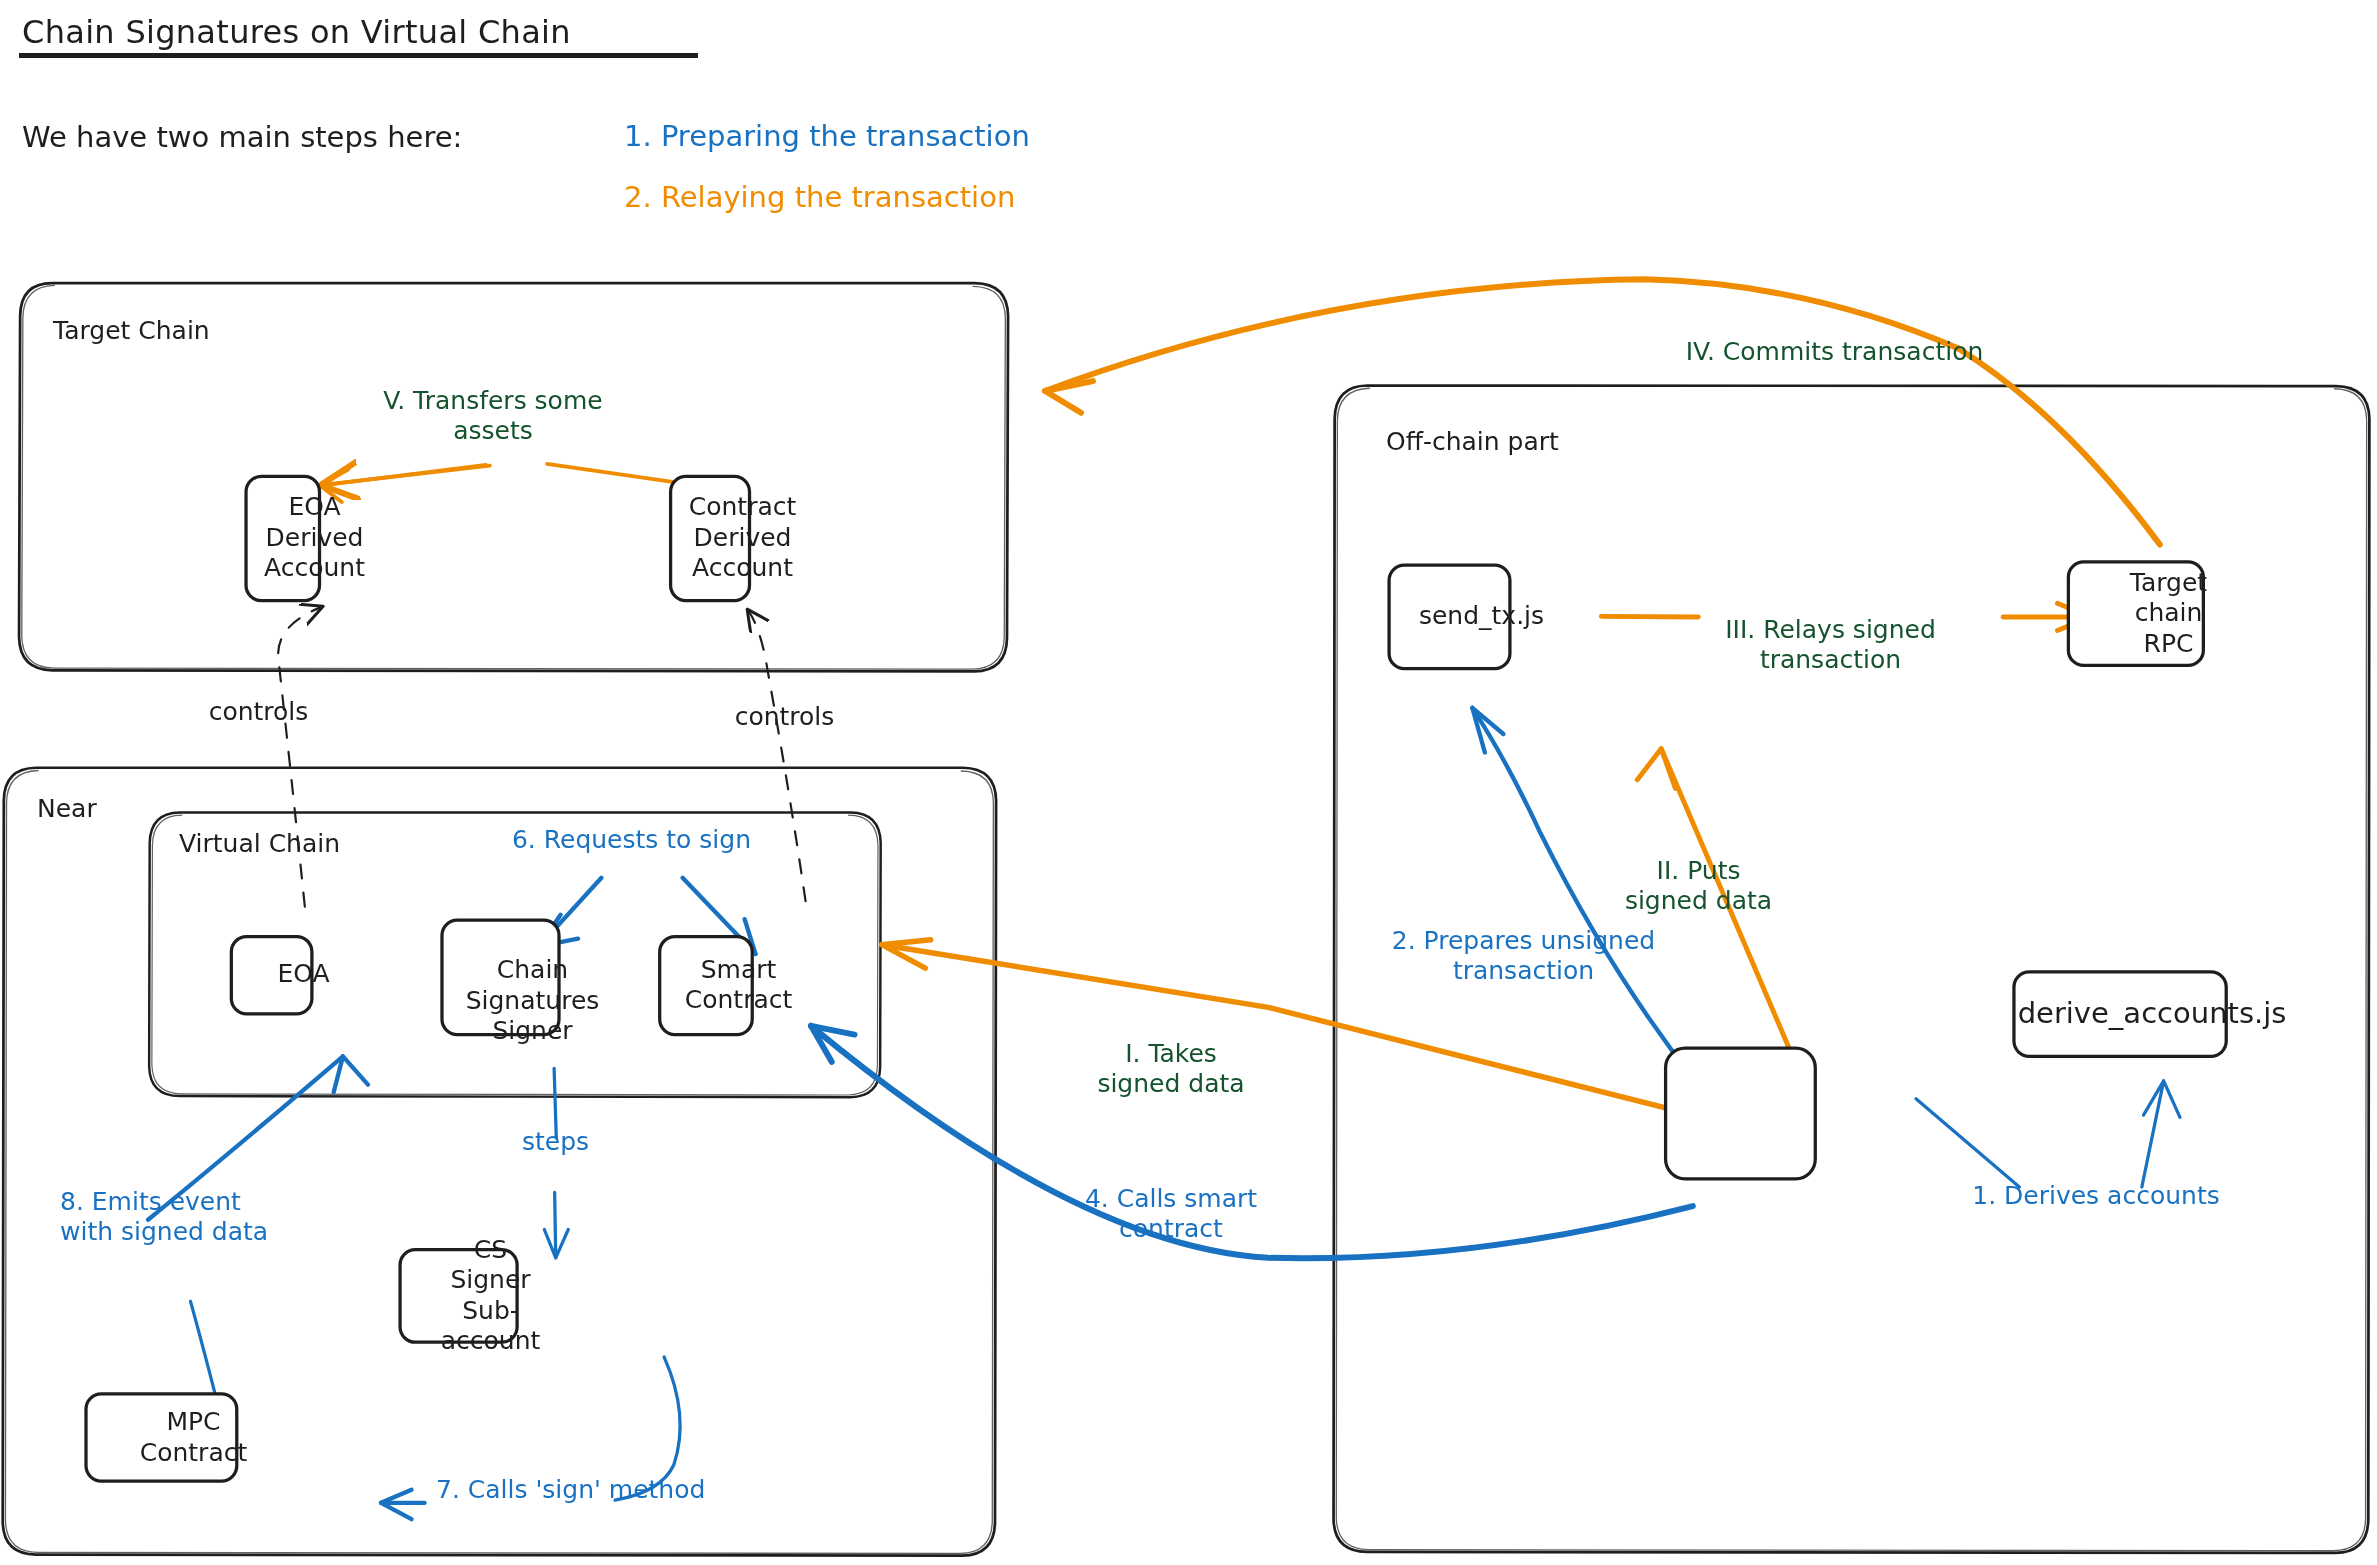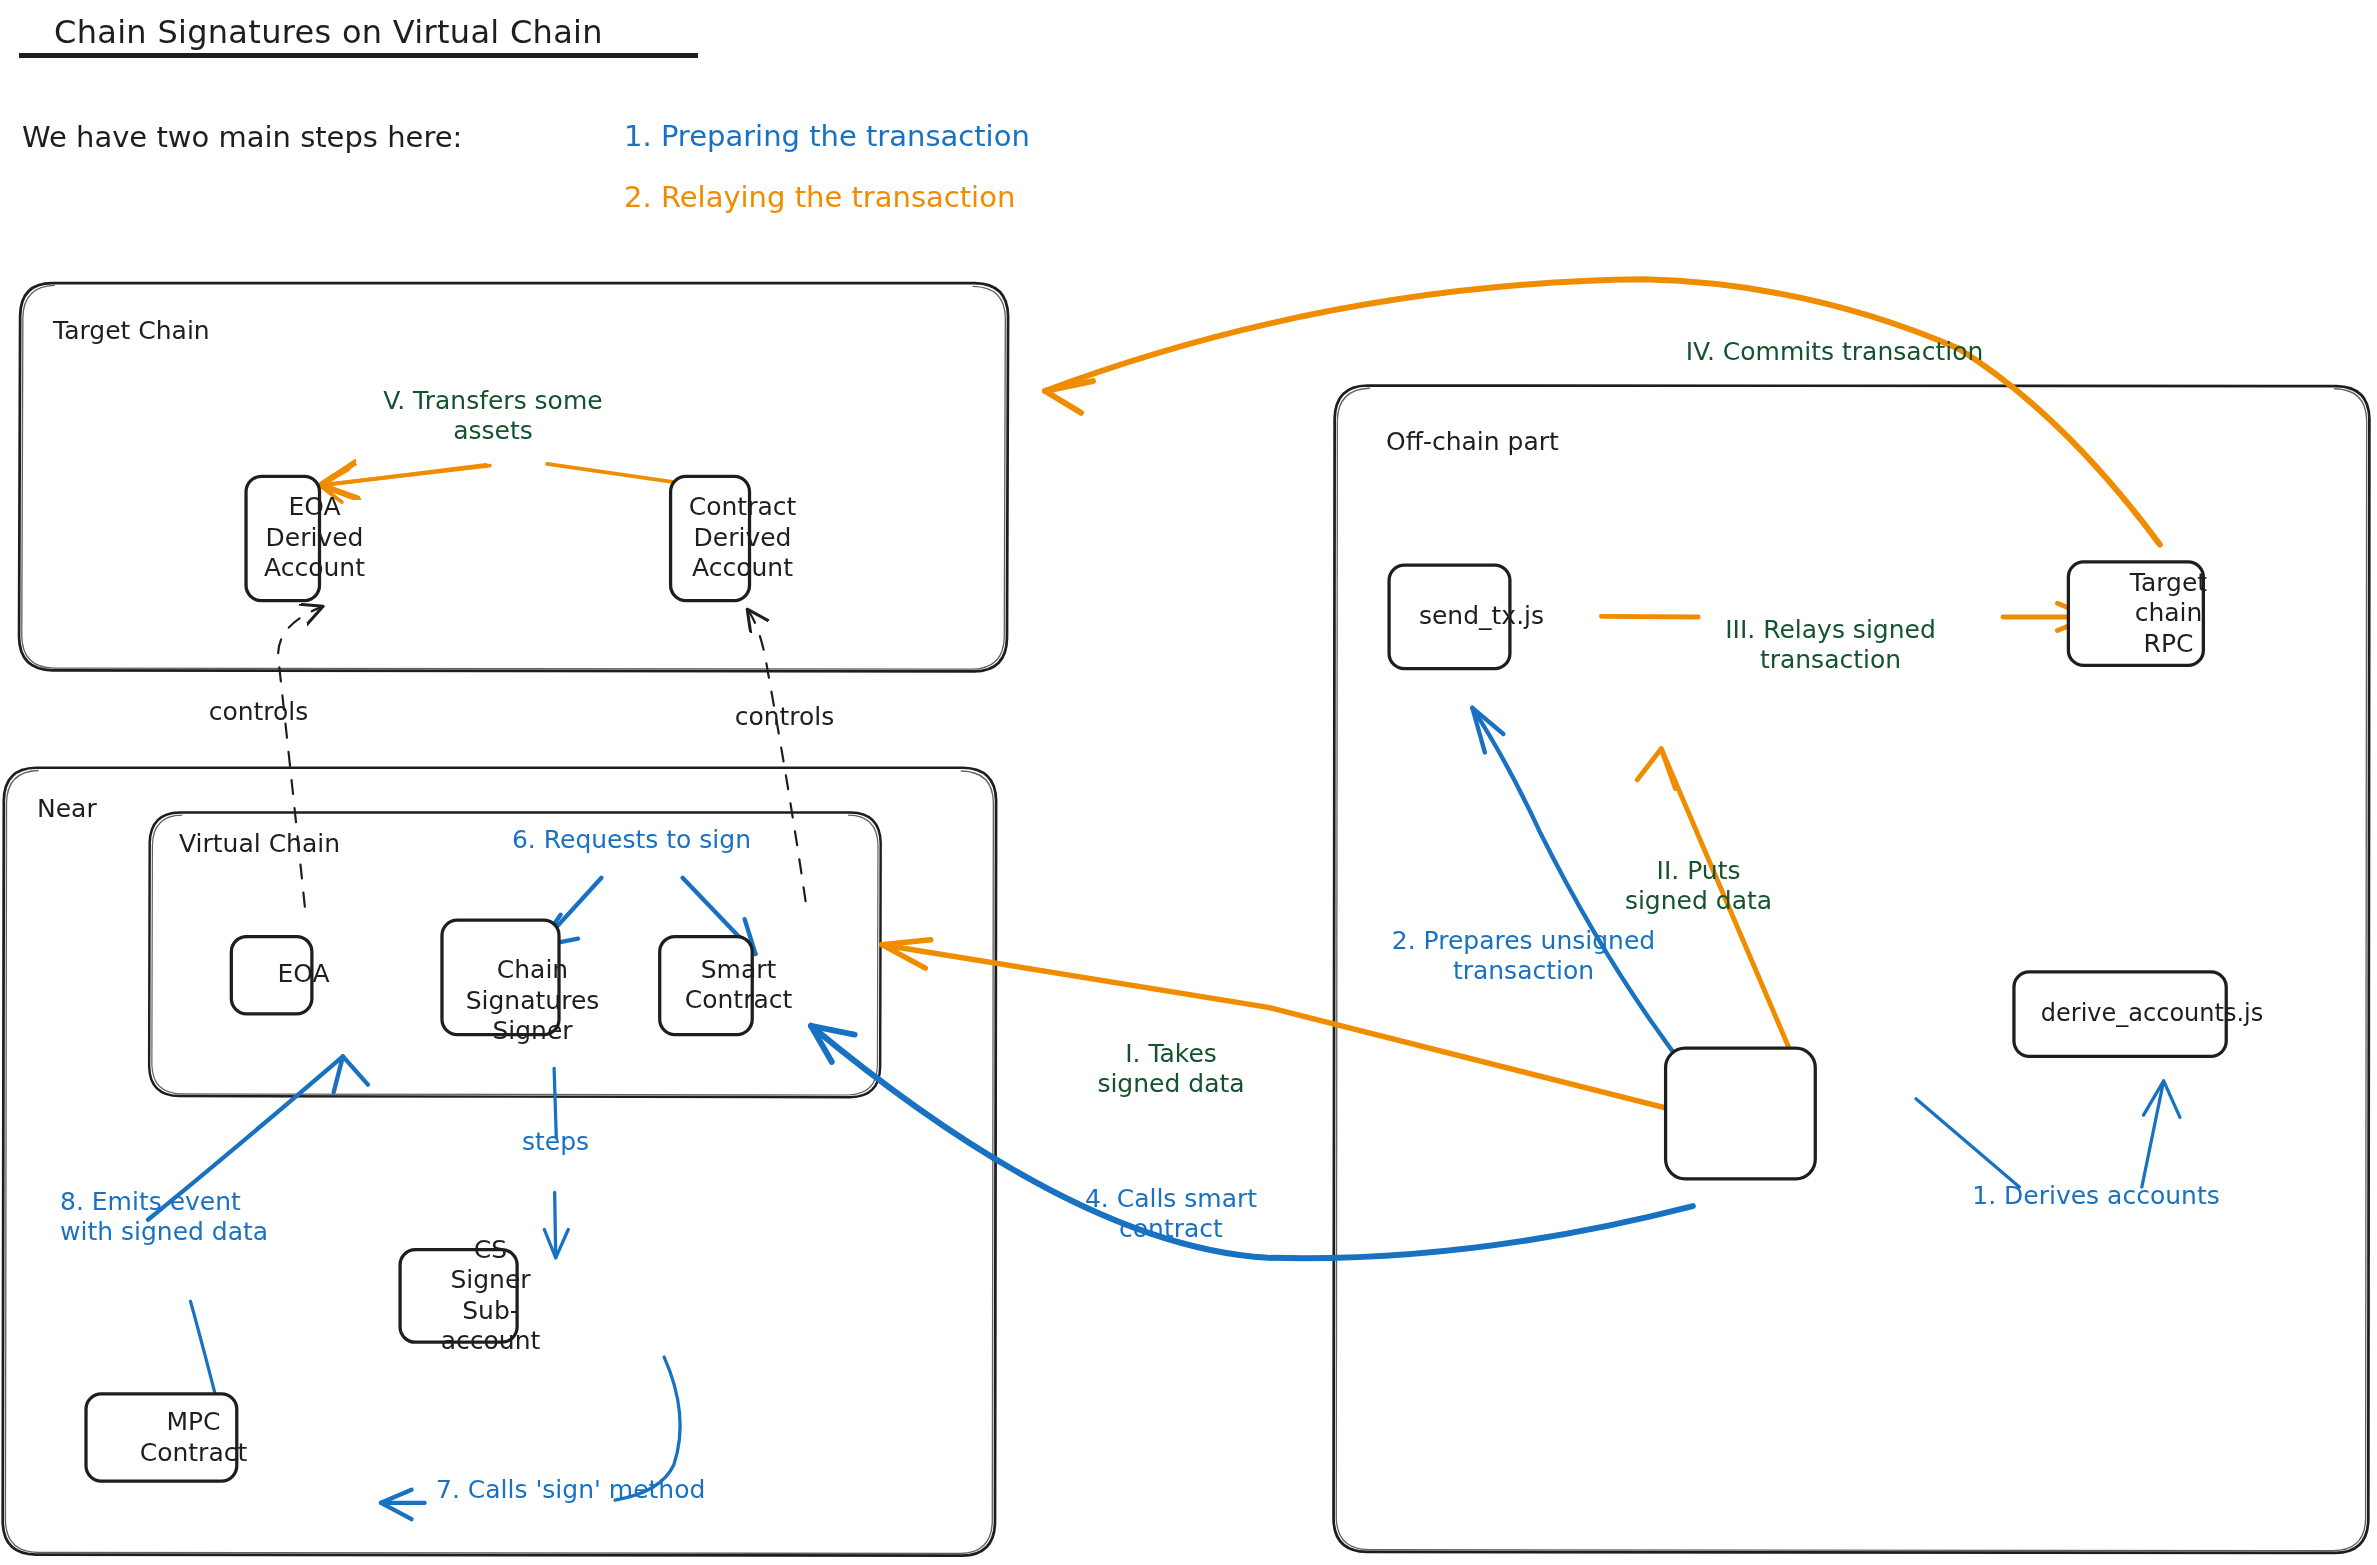--- a/index.html
+++ b/index.html
@@ -214,21 +214,21 @@
         <rect x="158" y="2560" width="277" height="160" rx="28" ry="28"></rect>
 
         <rect x="2552" y="1038" width="222" height="190" rx="28" ry="28"></rect>
         <rect x="3800" y="1032" width="248" height="190" rx="28" ry="28"></rect>
         <rect x="3060" y="1925" width="275" height="240" rx="36" ry="36"></rect>
         <rect x="3700" y="1785" width="390" height="155" rx="28" ry="28"></rect>
       </g>
     </g>
   </svg>
 
-  <div class="txt title" style="left:22px; top:14px;margin-left:32px;">Chain Signatures on Virtual Chain</div>
+  <div class="txt title" style="left:22px; top:14px;">Chain Signatures on Virtual Chain</div>
   <div class="title-rule" style="left:18.5px; top:53px; width:679px; height:4.9px;"></div>
 
   <div class="txt subtitle" style="left:22px; top:120px;">We have two main steps here:</div>
 
   <div class="txt step-blue" style="left:624px; top:119px;">1. Preparing the transaction</div>
   <div class="txt step-orange" style="left:624px; top:180px;">2. Relaying the transaction</div>
 
   <div class="txt group-label" style="left:53px; top:316px;">Target Chain</div>
   <div class="txt group-label" style="left:37px; top:794px;">Near</div>
   <div class="txt group-label" style="left:179px; top:829px;">Virtual Chain</div>
@@ -239,21 +239,21 @@
 
   <div class="node-label" style="left:231px; top:936px; width:81px; height:77px;">EOA</div>
   <div class="node-label" style="left:442px; top:920px; width:117px; height:114px;margin-top:24px;">Chain<br>Signatures<br>Signer</div>
   <div class="node-label" style="left:660px; top:936px; width:93px; height:98px;">Smart<br>Contract</div>
 
   <div class="node-label" style="left:400px; top:1249px; width:117px; height:93px;">CS Signer<br>Sub-account</div>
   <div class="node-label" style="left:86px; top:1394px; width:151px; height:87px;">MPC Contract</div>
 
   <div class="node-label" style="left:1389px; top:565px; width:121px; height:103px;">send_tx.js</div>
   <div class="node-label" style="left:2069px; top:562px; width:135px; height:103px;">Target chain<br>RPC</div>
-  <div class="node-label" style="left:2014px; top:972px; width:212px; height:84px; font-size:24px;">derive_accounts.js</div>
+  <div class="node-label" style="left:2014px; top:972px; width:212px; height:84px; font-size:29px;">derive_accounts.js</div>
 
   <div class="edge-label lbl-orange" style="left:1644px; top:289px; width:381px;">IV. Commits transaction</div>
 
   <div class="edge-label lbl-orange" style="left:357px; top:338px; width:272px;">V. Transfers some<br>assets</div>
 
   <div class="edge-label lbl-orange" style="left:1686px; top:567px; width:289px;">III. Relays signed<br>transaction</div>
 
   <div class="edge-label lbl-orange" style="left:1595px; top:808px; width:207px;">II. Puts<br>signed data</div>
 
   <div class="edge-label lbl-orange" style="left:1073px; top:991px; width:196px;">I. Takes<br>signed data</div>

